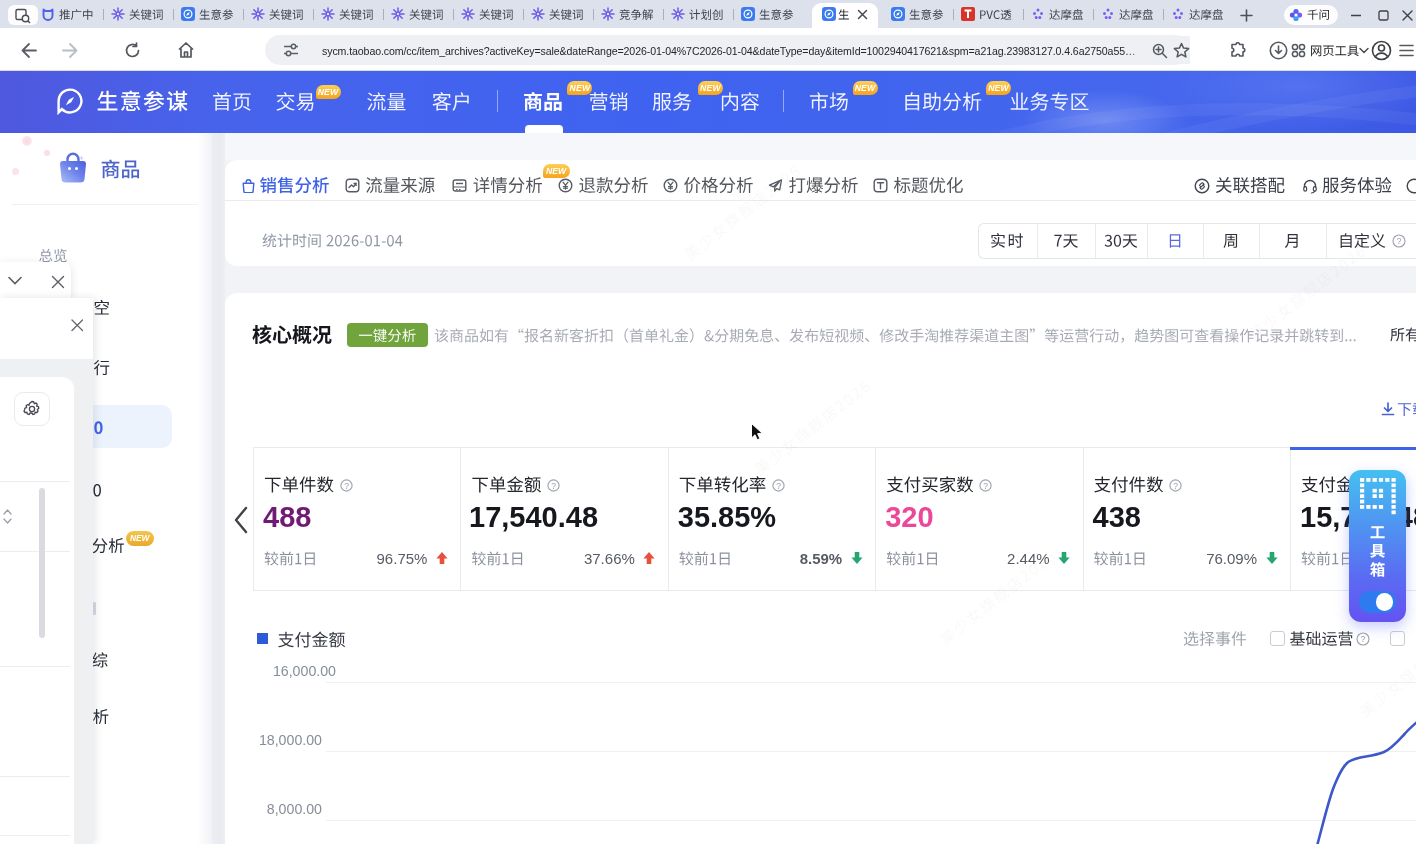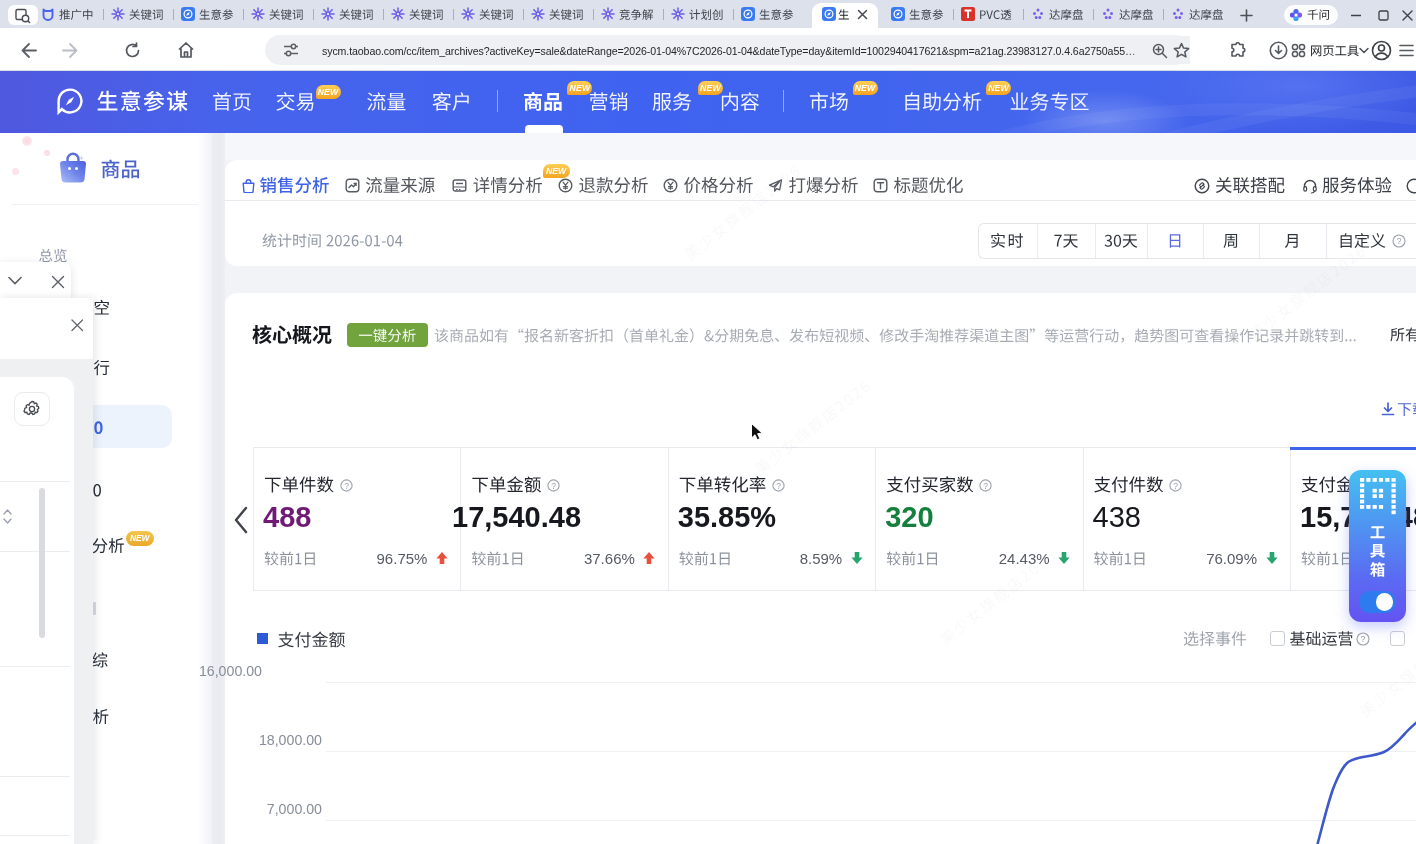--- a/index.html
+++ b/index.html
@@ -528,67 +528,67 @@
     </svg>
     <div style="position:absolute;left:263px;top:499.0px;line-height:36px;font-size:29px;color:#701a75;font-weight:700;white-space:pre">488</div>
     <div style="position:absolute;right:988.6px;top:549.0px;line-height:19px;font-size:15px;color:#565b64;font-weight:400;white-space:pre">96.75%</div>
     <svg style="position:absolute;left:436px;top:551px;" width="12" height="14" viewBox="0 0 12 14">
       <path d="M6 1 L11.6 7.4 H8.3 V13 H3.7 V7.4 H0.4 Z" fill="#e8503c"></path>
     </svg>
     <svg style="position:absolute;left:546.9px;top:478.5px;" width="13" height="13" viewBox="0 0 13 13">
       <circle cx="6.5" cy="6.5" r="5.6" fill="none" stroke="#9ba1ab" stroke-width="1.1"></circle>
       <text x="6.5" y="9.7" font-size="8.5" fill="#9ba1ab" text-anchor="middle" font-family="Liberation Sans">?</text>
     </svg>
-    <div style="position:absolute;left:452px;top:499.0px;line-height:36px;font-size:29px;color:#16181d;font-weight:700;white-space:pre">17,540.48</div>
+    <div style="position:absolute;left:469px;top:499.0px;line-height:36px;font-size:29px;color:#16181d;font-weight:700;white-space:pre">17,540.48</div>
     <div style="position:absolute;right:781.2px;top:549.0px;line-height:19px;font-size:15px;color:#565b64;font-weight:400;white-space:pre">37.66%</div>
     <svg style="position:absolute;left:643.4px;top:551px;" width="12" height="14" viewBox="0 0 12 14">
       <path d="M6 1 L11.6 7.4 H8.3 V13 H3.7 V7.4 H0.4 Z" fill="#e8503c"></path>
     </svg>
     <svg style="position:absolute;left:771.8px;top:478.5px;" width="13" height="13" viewBox="0 0 13 13">
       <circle cx="6.5" cy="6.5" r="5.6" fill="none" stroke="#9ba1ab" stroke-width="1.1"></circle>
       <text x="6.5" y="9.7" font-size="8.5" fill="#9ba1ab" text-anchor="middle" font-family="Liberation Sans">?</text>
     </svg>
     <div style="position:absolute;left:677.8px;top:499.0px;line-height:36px;font-size:29px;color:#16181d;font-weight:700;white-space:pre">35.85%</div>
-    <div style="position:absolute;right:573.8000000000001px;top:549.0px;line-height:19px;font-size:15px;color:#565b64;font-weight:400;white-space:pre">8.59%</div>
+    <div style="position:absolute;right:573.8000000000001px;top:549.0px;line-height:19px;font-size:15px;color:#565b64;font-weight:700;white-space:pre">8.59%</div>
     <svg style="position:absolute;left:850.8px;top:551px;" width="12" height="14" viewBox="0 0 12 14">
       <path d="M6 13 L11.6 6.6 H8.3 V1 H3.7 V6.6 H0.4 Z" fill="#27a56f"></path>
     </svg>
     <svg style="position:absolute;left:979.2px;top:478.5px;" width="13" height="13" viewBox="0 0 13 13">
       <circle cx="6.5" cy="6.5" r="5.6" fill="none" stroke="#9ba1ab" stroke-width="1.1"></circle>
       <text x="6.5" y="9.7" font-size="8.5" fill="#9ba1ab" text-anchor="middle" font-family="Liberation Sans">?</text>
     </svg>
-    <div style="position:absolute;left:885.2px;top:499.0px;line-height:36px;font-size:29px;color:#15803d;font-weight:700;white-space:pre">320</div>
-    <div style="position:absolute;right:366.39999999999986px;top:549.0px;line-height:19px;font-size:15px;color:#565b64;font-weight:400;white-space:pre">24.43%</div>
+    <div style="position:absolute;left:885.2px;top:499.0px;line-height:36px;font-size:29px;color:#ec4899;font-weight:700;white-space:pre">320</div>
+    <div style="position:absolute;right:366.39999999999986px;top:549.0px;line-height:19px;font-size:15px;color:#565b64;font-weight:400;white-space:pre">2.44%</div>
     <svg style="position:absolute;left:1058.2px;top:551px;" width="12" height="14" viewBox="0 0 12 14">
       <path d="M6 13 L11.6 6.6 H8.3 V1 H3.7 V6.6 H0.4 Z" fill="#27a56f"></path>
     </svg>
     <svg style="position:absolute;left:1169.1px;top:478.5px;" width="13" height="13" viewBox="0 0 13 13">
       <circle cx="6.5" cy="6.5" r="5.6" fill="none" stroke="#9ba1ab" stroke-width="1.1"></circle>
       <text x="6.5" y="9.7" font-size="8.5" fill="#9ba1ab" text-anchor="middle" font-family="Liberation Sans">?</text>
     </svg>
-    <div style="position:absolute;left:1092.6px;top:499.0px;line-height:36px;font-size:29px;color:#16181d;font-weight:400;white-space:pre">438</div>
+    <div style="position:absolute;left:1092.6px;top:499.0px;line-height:36px;font-size:29px;color:#16181d;font-weight:700;white-space:pre">438</div>
     <div style="position:absolute;right:159.0px;top:549.0px;line-height:19px;font-size:15px;color:#565b64;font-weight:400;white-space:pre">76.09%</div>
     <svg style="position:absolute;left:1265.6px;top:551px;" width="12" height="14" viewBox="0 0 12 14">
       <path d="M6 13 L11.6 6.6 H8.3 V1 H3.7 V6.6 H0.4 Z" fill="#27a56f"></path>
     </svg>
     <svg style="position:absolute;left:1376.5px;top:478.5px;" width="13" height="13" viewBox="0 0 13 13">
       <circle cx="6.5" cy="6.5" r="5.6" fill="none" stroke="#9ba1ab" stroke-width="1.1"></circle>
       <text x="6.5" y="9.7" font-size="8.5" fill="#9ba1ab" text-anchor="middle" font-family="Liberation Sans">?</text>
     </svg>
     <div style="position:absolute;left:1300px;top:499.0px;line-height:36px;font-size:29px;color:#16181d;font-weight:700;white-space:pre">15,740.48</div>
     <div style="position:absolute;left:257px;top:633px;width:10.5px;height:10.5px;background:#2d5bd8"></div>
     <div style="position:absolute;left:1269.6px;top:631px;width:15px;height:15px;border:1.5px solid #c9ccd4;border-radius:3px;box-sizing:border-box;background:#fff"></div>
     <svg style="position:absolute;left:1356px;top:632px;" width="14" height="14" viewBox="0 0 14 14">
       <circle cx="7" cy="7" r="6" fill="none" stroke="#9ba1ab" stroke-width="1.1"></circle>
       <text x="7" y="10.2" font-size="9" fill="#9ba1ab" text-anchor="middle" font-family="Liberation Sans">?</text>
     </svg>
     <div style="position:absolute;left:1390px;top:631px;width:15px;height:15px;border:1.5px solid #c9ccd4;border-radius:3px;box-sizing:border-box;background:#fff"></div>
-    <div style="position:absolute;right:1154px;top:662.0px;line-height:18px;font-size:14.2px;color:#878e99;font-weight:400;white-space:pre">16,000.00</div>
+    <div style="position:absolute;right:1080px;top:662.0px;line-height:18px;font-size:14.2px;color:#878e99;font-weight:400;white-space:pre">16,000.00</div>
     <div style="position:absolute;right:1094px;top:731.0px;line-height:18px;font-size:14.2px;color:#878e99;font-weight:400;white-space:pre">18,000.00</div>
-    <div style="position:absolute;right:1094px;top:800.0px;line-height:18px;font-size:14.2px;color:#878e99;font-weight:400;white-space:pre">7,000.00</div>
+    <div style="position:absolute;right:1094px;top:800.0px;line-height:18px;font-size:14.2px;color:#878e99;font-weight:400;white-space:pre">8,000.00</div>
     <div style="position:absolute;left:326px;top:682px;width:1090px;height:1px;background:#eef0f3"></div>
     <div style="position:absolute;left:326px;top:751px;width:1090px;height:1px;background:#eef0f3"></div>
     <div style="position:absolute;left:326px;top:820px;width:1090px;height:1px;background:#eef0f3"></div>
     <svg style="position:absolute;left:1300px;top:715px;" width="116" height="129" viewBox="0 0 116 129">
       <path d="M17,131 C22,113 27,91 33,74 C40,56 44,50 49,46.5 C54,43.5 60,42.5 66,41.5 C72,40.5 78,39.5 84,37 C92,33.5 98,26 105,18.5 C109,14 113,10.5 117,7" fill="none" stroke="#3c58c9" stroke-width="2.6" stroke-linecap="round"></path>
     </svg>
     <div style="position:absolute;z-index:5;left:1349px;top:469.6px;width:57px;height:152.4px;background:linear-gradient(180deg,#44c0f1,#5a6cf2 70%,#6453f2);border-radius:12px;box-shadow:0 5px 14px rgba(90,110,240,0.35)"></div>
     <svg style="position:absolute;z-index:5;left:1360px;top:478px;" width="38" height="38" viewBox="0 0 38 38">
       <rect x="0.0" y="0.0" width="4.2" height="3.8" fill="#fff"></rect>
       <rect x="6.3" y="0.0" width="4.2" height="3.8" fill="#fff"></rect>

